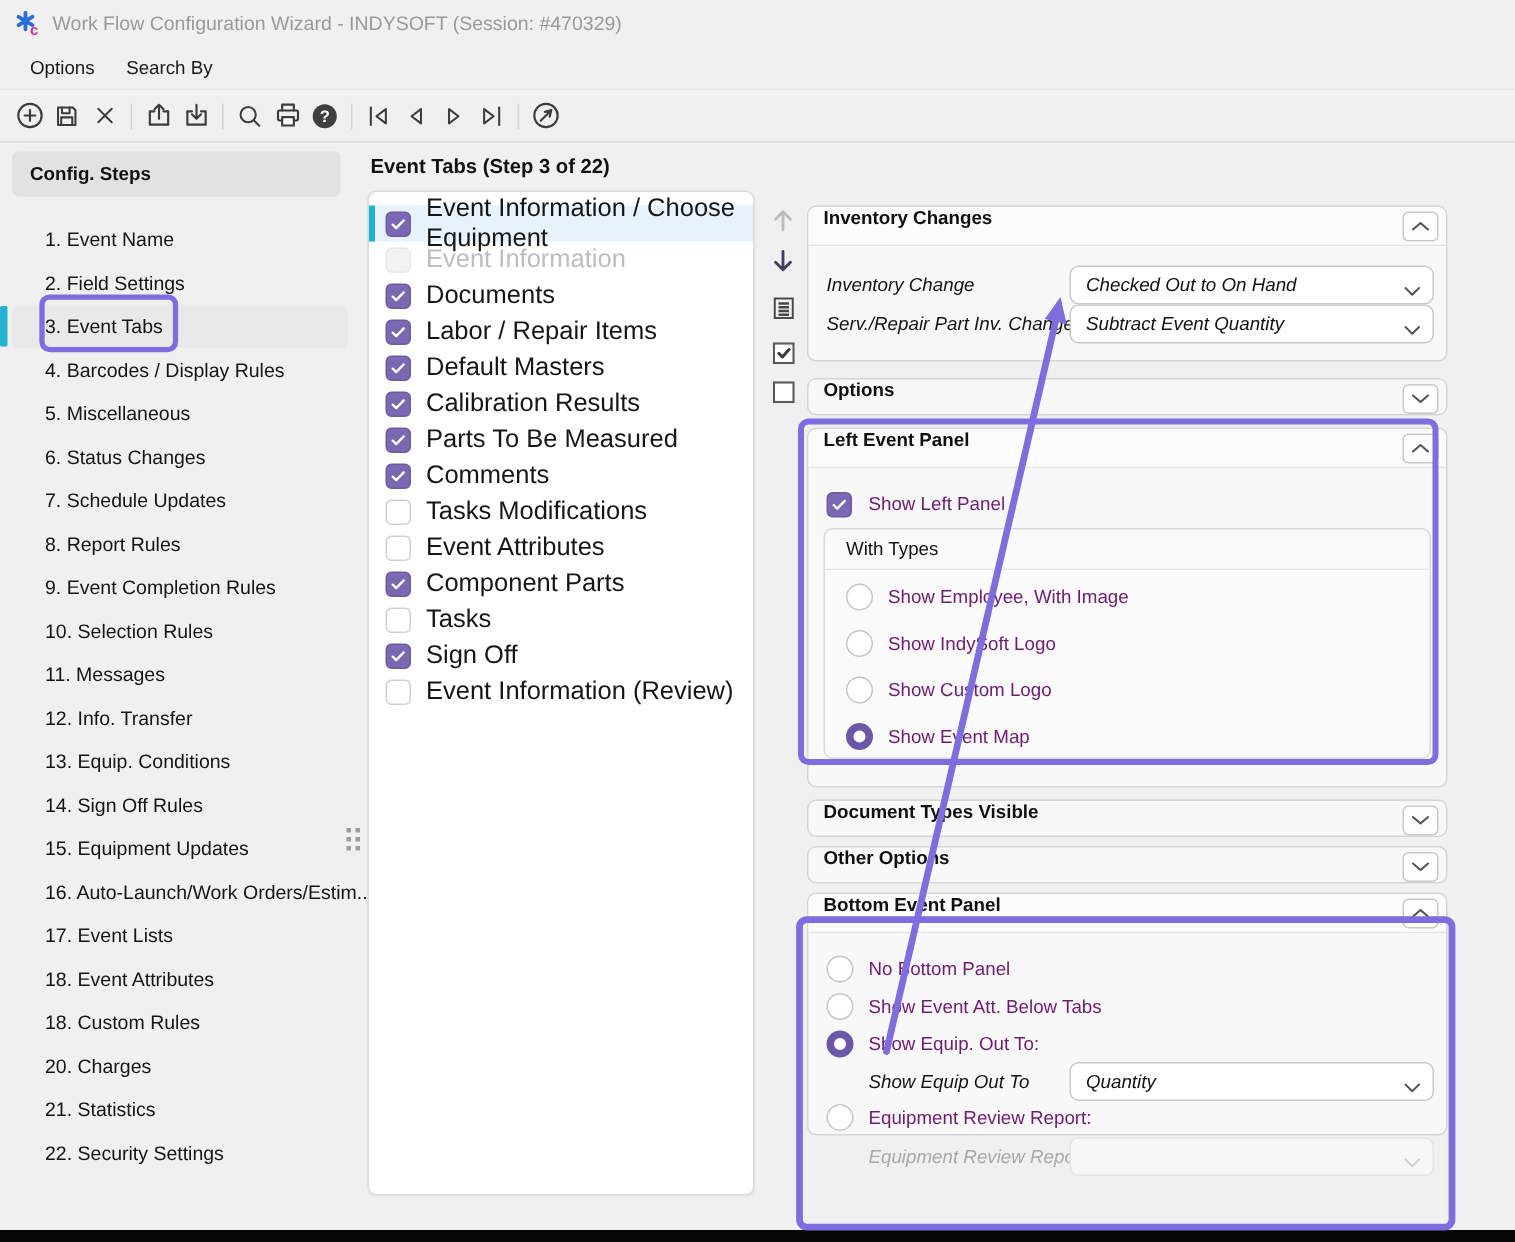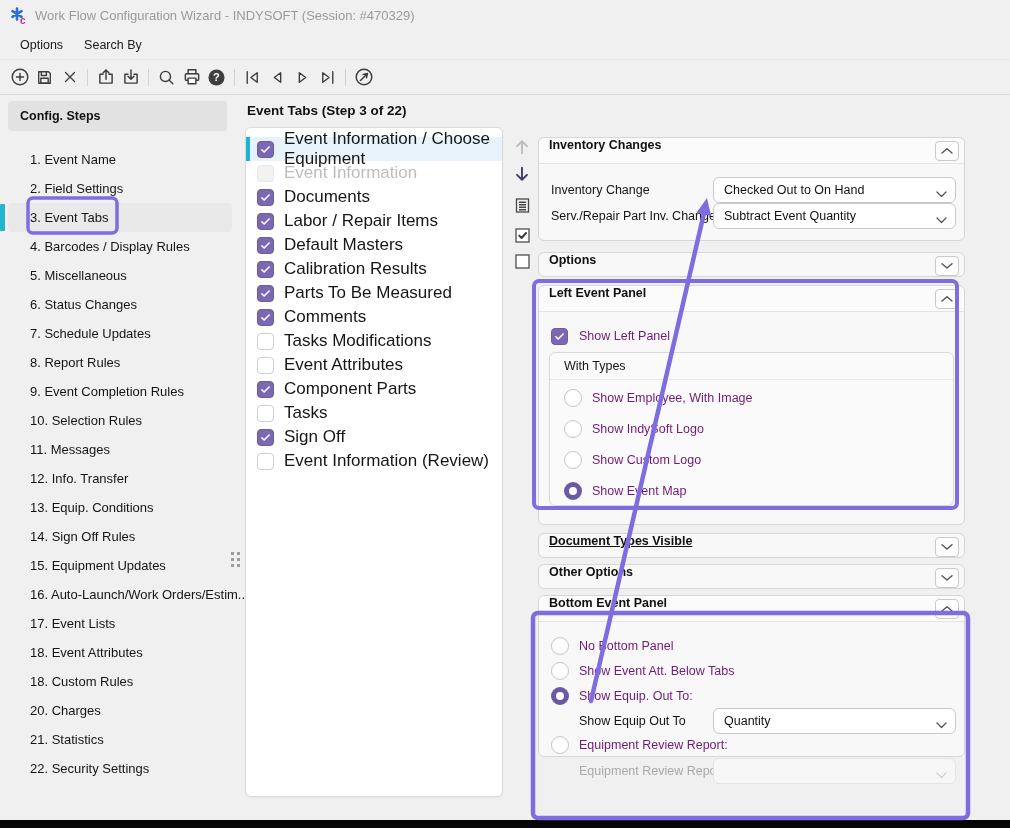--- a/index.html
+++ b/index.html
@@ -39,21 +39,21 @@
   .cb.disabled{background:#f2f2f2;border-color:#e7e7e7;}
 
   .list-toolbar{position:absolute;left:511px;top:136px;width:22px;}
   .ltbtn{position:absolute;left:0;width:22px;height:22px;display:flex;align-items:center;justify-content:center;}
 
   
   .card{position:absolute;left:538px;width:427px;background:#f8f8f8;border:1px solid #d6d6d6;border-radius:6px;box-sizing:border-box;}
   .chead{position:relative;height:25px;display:flex;align-items:flex-start;padding:0 10px;font-weight:bold;font-size:12.5px;color:#101010;}
   .card.expanded .chead{border-bottom:1px solid #e3e3e3;background:#fbfbfb;border-radius:6px 6px 0 0;}
   .chev{position:absolute;right:5px;top:3px;width:22px;height:18px;border:1px solid #c9c9c9;border-radius:4px;background:#fdfdfd;display:flex;align-items:center;justify-content:center;}
-  .frow{position:absolute;left:12px;right:10px;height:26px;display:flex;align-items:center;}
+  .frow{position:absolute;left:12px;right:10px;height:26px;display:flex;align-items:center;font-style:italic;}
   .flabel{font-size:12.5px;color:#141414;}
   .flabel.dim{color:#a9a9a9;}
   .dd{position:absolute;left:162px;top:0;width:243px;height:26px;background:#fff;border:1px solid #c9c9c9;border-radius:6px;display:flex;align-items:center;padding:0 26px 0 10px;font-size:12.5px;box-sizing:border-box;}
   .dd .ddchev{position:absolute;right:8px;top:9px;}
   .dd.disabled{background:#f7f7f7;border-color:#e4e4e4;color:#bbb;}
   .radio{width:18px;height:18px;border-radius:50%;background:#fff;border:1px solid #c6c6c6;box-sizing:border-box;flex:none;}
   .radio.on{border:5px solid #6c58a8;}
   .rlabel{font-size:12.5px;color:#701a75;}
   .bprow{position:absolute;left:12px;display:flex;align-items:center;gap:10px;height:25px;}
   .slp{position:absolute;left:12px;top:40px;height:20px;display:flex;align-items:center;gap:11px;}
@@ -404,21 +404,21 @@
             <span class="rlabel">Show Custom Logo</span>
           </div>
           <div class="ptrow">
             <span class="radio on"></span>
             <span class="rlabel">Show Event Map</span>
           </div>
         </div>
     </div>
   </div>
 
-  <div class="card" style="top:533px;height:25px;text-decoration:underline;">
+  <div class="card" style="top:533px;height:25px;">
     <div class="chead">
       <span>Document Types Visible</span>
       <span class="chev">
           <svg width="12" height="8" viewBox="0 0 12 8" fill="none" stroke="#555" stroke-width="1.4" stroke-linecap="round" stroke-linejoin="round">
             <path d="M1 1.7l5 4.3 5-4.3"></path>
           </svg>
         </span>
     </div>
   </div>
 

